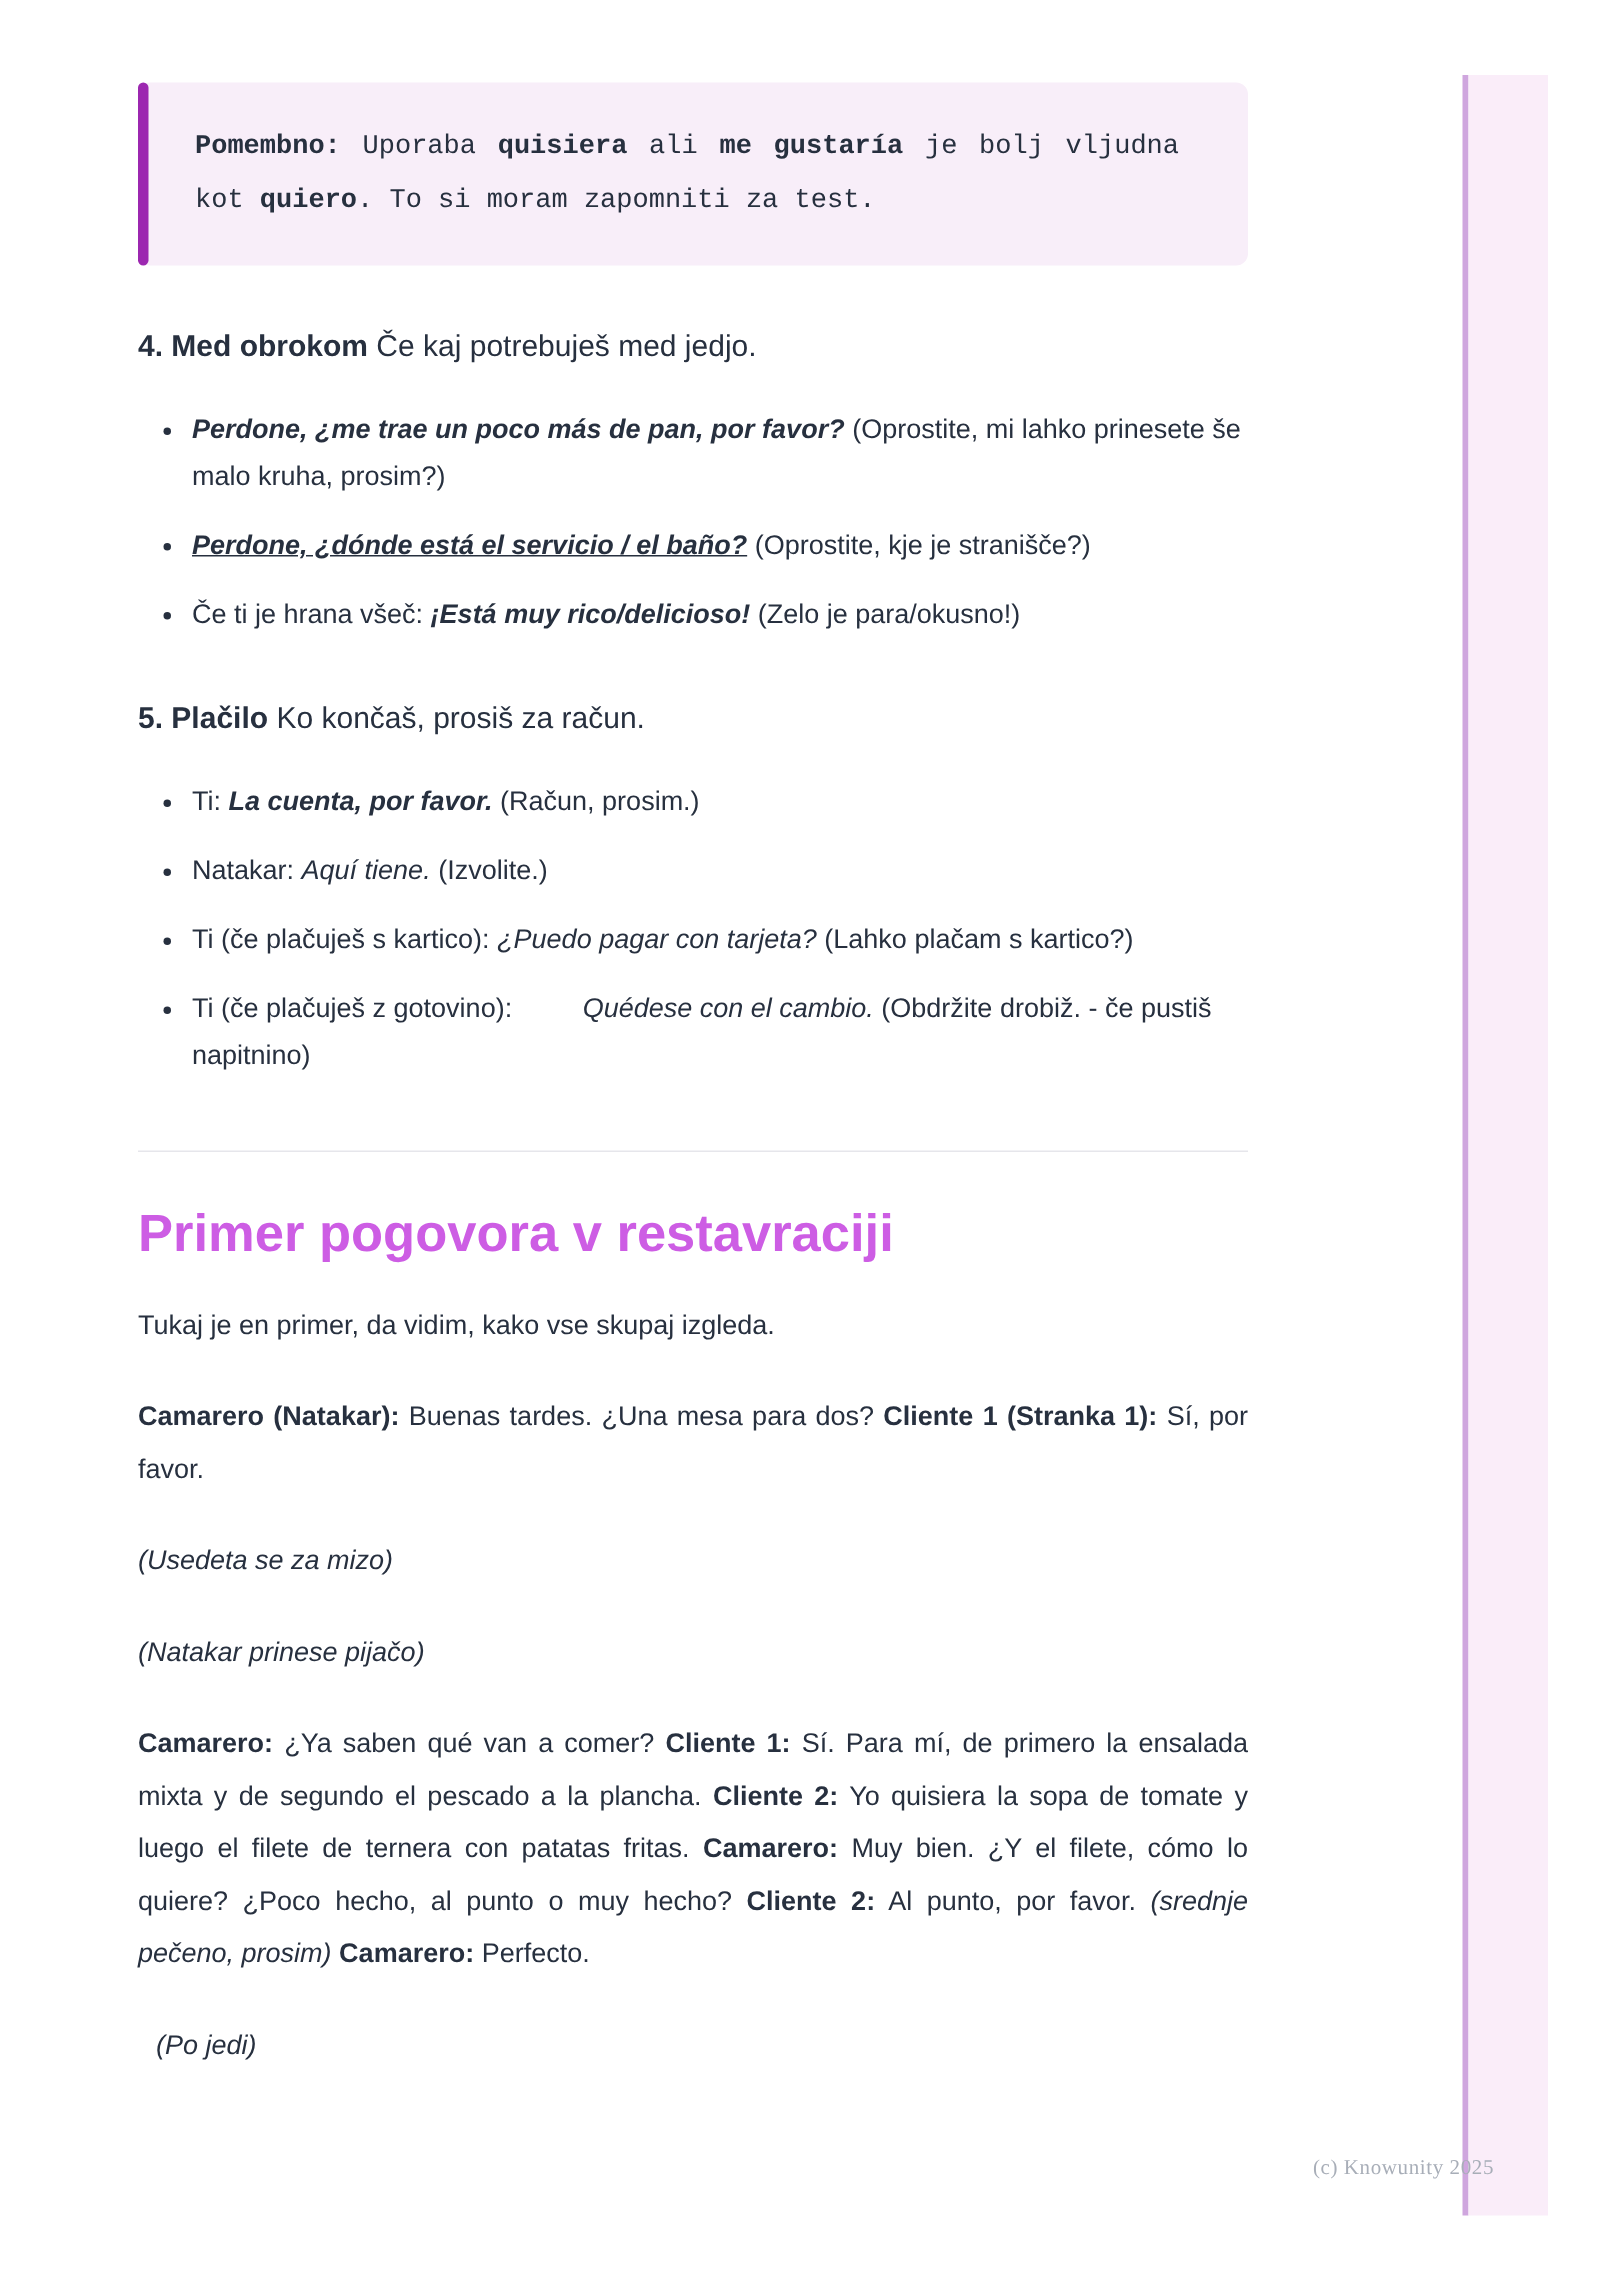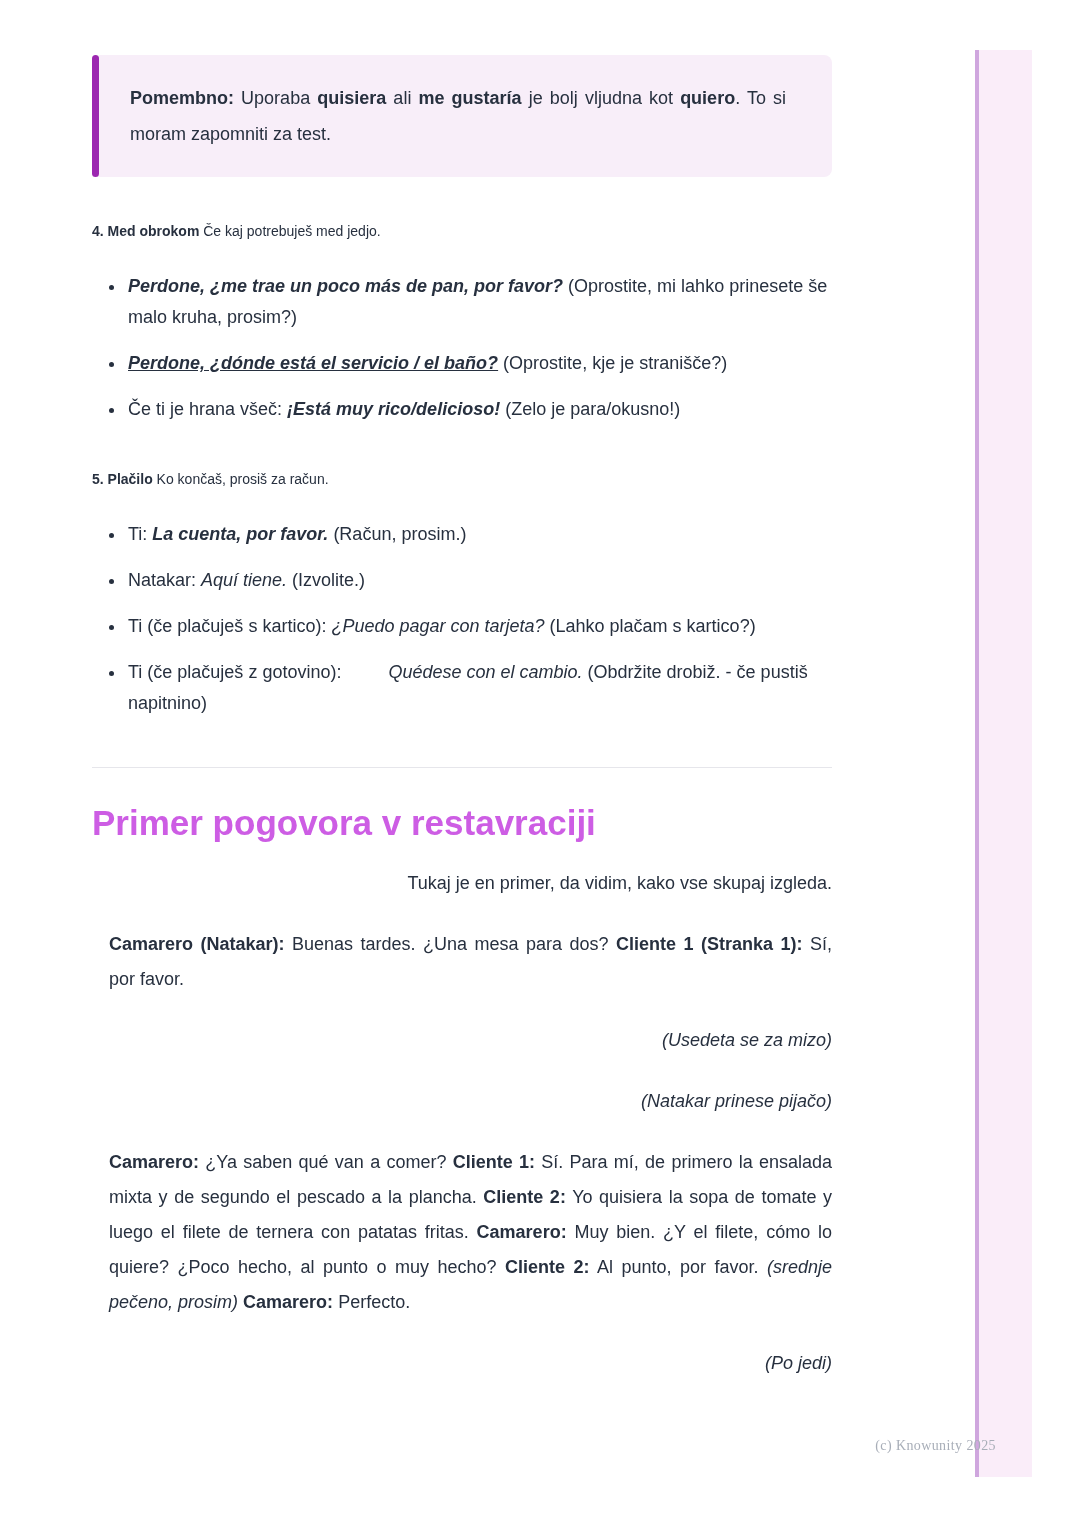--- a/index.html
+++ b/index.html
@@ -28,39 +28,40 @@
     left:92px;top:0;
     width:740px;
   }
   
   .callout{
     position:relative;
     margin-top:55px;
     background:var(--callout-bg);
     border-radius:8px;
     padding:25px 46px 25px 38px;
+    font-family:Liberation Mono, monospace;
   }
   .callout::before{
     content:"";
     position:absolute;
     left:0;top:0;bottom:0;
     width:7px;
     background:var(--accent-purple);
     border-radius:8px;
   }
   .callout-text{
     line-height:36px;
     text-align:justify;
   }
   
   .section-heading{
     margin:40px 0 26px 0;
     line-height:28px;
     font-weight:400;
-    font-size:14px;
+    font-size:20px;
   }
   
   ul.phrase-list{
     margin:0 0 30px 0;
     padding:0 0 0 34px;
     list-style:disc outside;
   }
   ul.phrase-list li{
     line-height:31px;
     margin-bottom:15px;
@@ -78,23 +79,22 @@
     color:var(--heading-pink);
     font-size:35px;
     font-weight:700;
     margin:38px 0 26px 0;
     line-height:34px;
   }
   
   p.para{
     margin:0 0 26px 0;
     line-height:35px;
-    text-align:right;
   }
-  p.para.justify{text-align:justify;margin-left:17px;}
+  p.para.justify{text-align:justify;}
   p.para.note{font-style:italic;}
   
   .side-decoration{
     position:absolute;
     top:50px;
     left:975px;
     width:57px;
     height:1427px;
   }
   .side-line{

